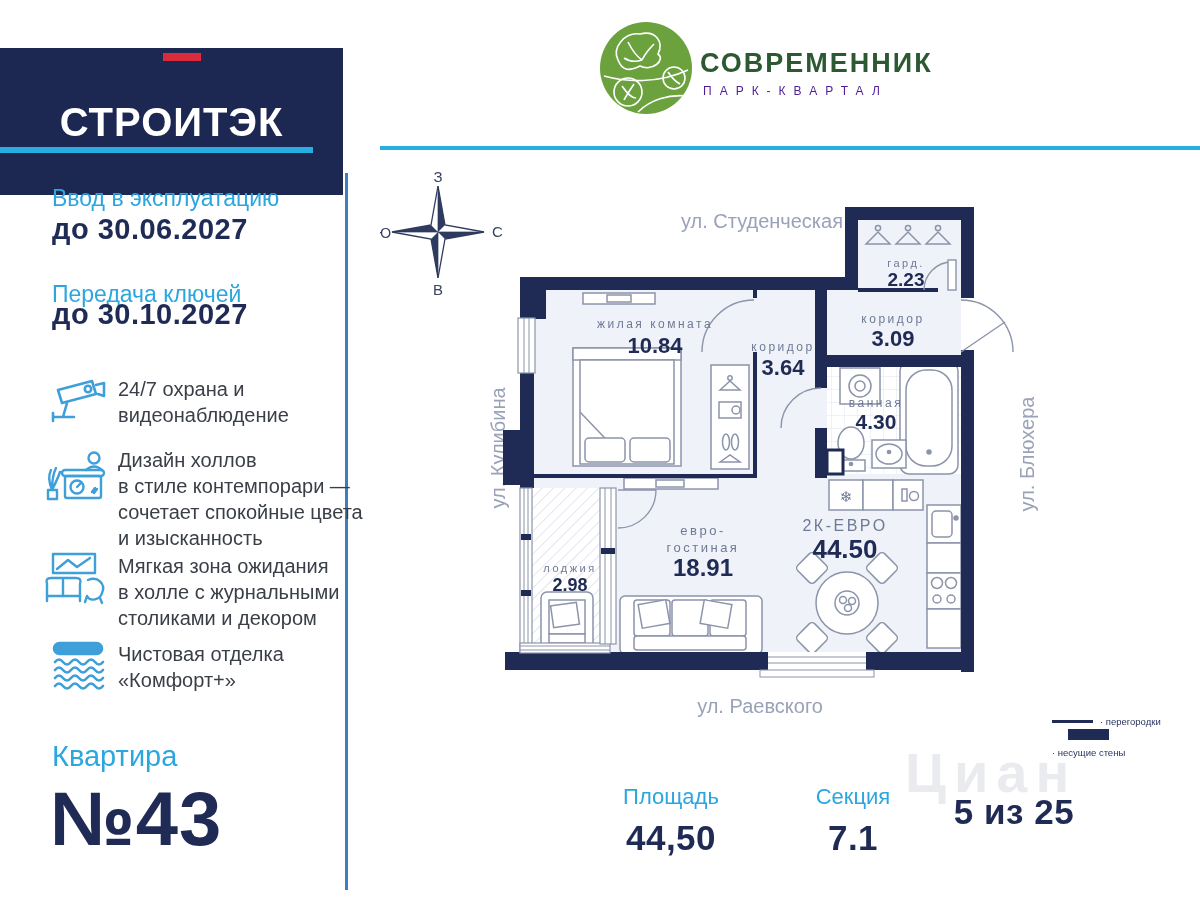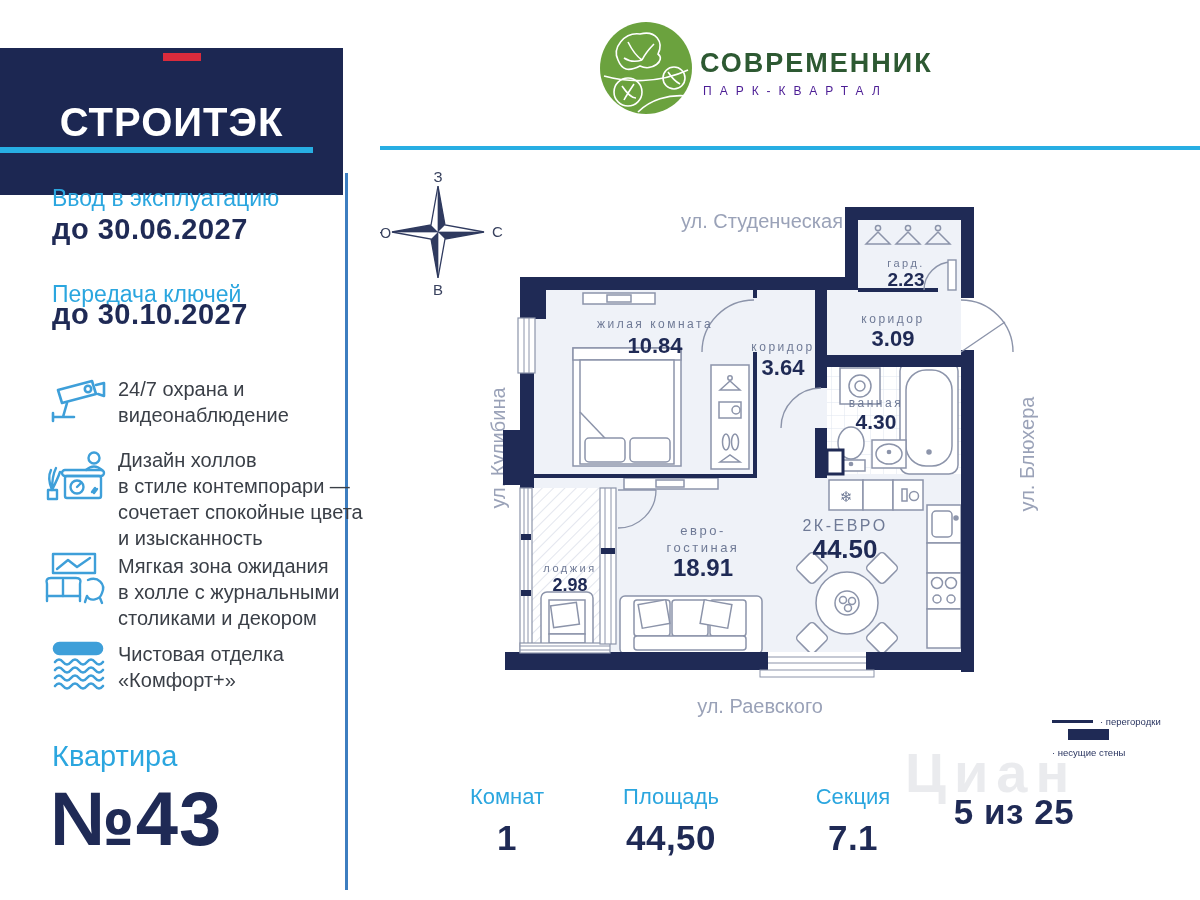--- a/index.html
+++ b/index.html
@@ -366,24 +366,20 @@
     <div style="width:41px;height:3px;background:#1F2A55;"></div>
     <span class="legend-text">· перегородки</span>
   </div>
   <div class="abs legend-row" style="left:1052px;top:729px;flex-direction:column;">
     <div style="width:41px;height:11px;background:#1F2A55;"></div>
     <span class="legend-text">· несущие стены</span>
   </div>
 
   <div class="abs watermark" style="left:905px;top:740px;">Циан</div>
 
-  <div class="abs sum-col" style="left:422px;top:784px;">
-    <div class="sum-label">Комнат</div>
-    <div class="sum-value">1</div>
-  </div>
   <div class="abs sum-col" style="left:586px;top:784px;">
     <div class="sum-label">Площадь</div>
     <div class="sum-value">44,50</div>
   </div>
   <div class="abs sum-col" style="left:768px;top:784px;">
     <div class="sum-label">Секция</div>
     <div class="sum-value">7.1</div>
   </div>
   <div class="abs sum-col" style="left:929px;top:784px;">
     <div class="sum-value">5 из 25</div>

